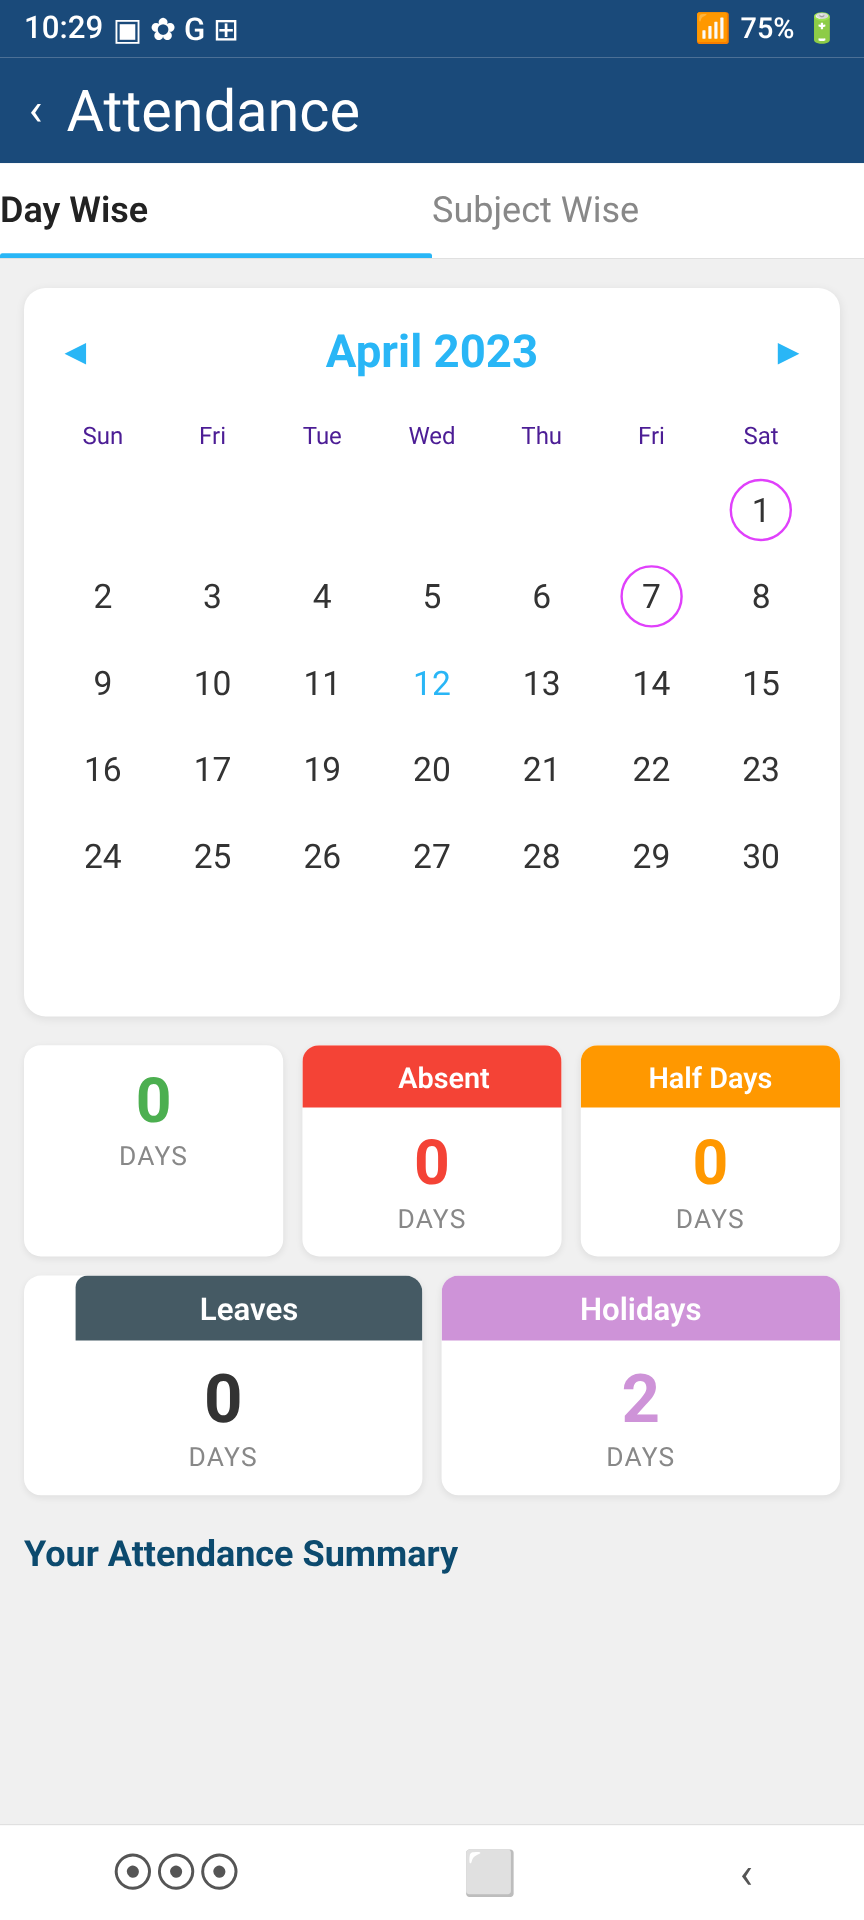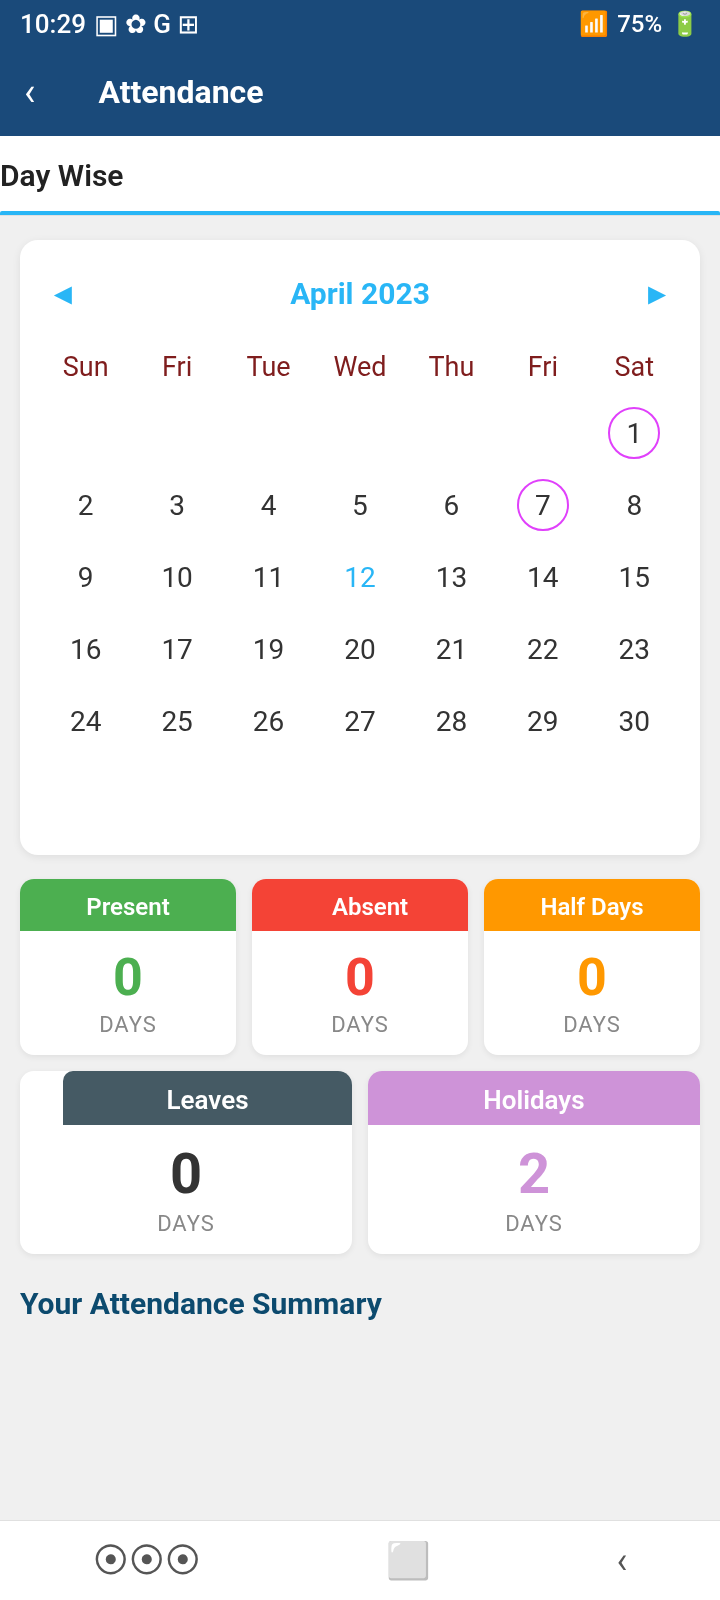--- a/index.html
+++ b/index.html
@@ -36,23 +36,22 @@
       padding: 0 24px;
       gap: 20px;
     }
     .back-arrow {
       color: white;
       font-size: 38px;
       cursor: pointer;
     }
     .app-title {
       color: white;
-      font-size: 32px;
-      font-weight: 700;
-      margin-left: 43px;
+      font-size: 48px;
+      font-weight: 400;
     }
 
     
     .tab-bar {
       background: white;
       display: flex;
       height: 80px;
       border-bottom: 1px solid #e0e0e0;
     }
     .tab {
@@ -103,34 +102,34 @@
       margin-bottom: 24px;
     }
     .cal-nav-btn {
       color: #29b6f6;
       font-size: 30px;
       cursor: pointer;
       padding: 8px;
     }
     .cal-month-title {
       color: #29b6f6;
-      font-size: 30px;
+      font-size: 38px;
       font-weight: 700;
     }
 
     
     .cal-day-headers {
       display: grid;
       grid-template-columns: repeat(7, 1fr);
       margin-bottom: 8px;
     }
     .cal-day-header {
       text-align: center;
-      font-size: 27px;
-      color: #7f1d1d;
+      font-size: 20px;
+      color: #4c1d95;
       padding: 8px 0;
     }
 
     
     .cal-grid {
       display: grid;
       grid-template-columns: repeat(7, 1fr);
       row-gap: 4px;
     }
     .cal-cell {
@@ -290,20 +289,23 @@
 </div>
 
 <div class="app-bar">
   <span class="back-arrow">‹</span>
   <span class="app-title">Attendance</span>
 </div>
 
 <div class="tab-bar">
   <div class="tab active">
     <span>Day Wise</span>
+  </div>
+  <div class="tab">
+    <span>Subject Wise</span>
   </div>
 </div>
 
 <div class="main-content">
 
   <div class="calendar-card">
     <div class="calendar-header">
       <span class="cal-nav-btn">◄</span>
       <span class="cal-month-title">April 2023</span>
       <span class="cal-nav-btn">►</span>
@@ -423,21 +425,20 @@
       <div class="cal-cell empty"></div>
       <div class="cal-cell empty"></div>
       <div class="cal-cell empty"></div>
       <div class="cal-cell empty"></div>
       <div class="cal-cell empty"></div>
     </div>
   </div>
 
   <div class="stats-row">
     <div class="stat-card">
-      <div class="stat-label green">Present</div>
       <div class="stat-value green">0</div>
       <div class="stat-days">DAYS</div>
     </div>
     <div class="stat-card">
       <div class="stat-label red">Absent</div>
       <div class="stat-value red">0</div>
       <div class="stat-days">DAYS</div>
     </div>
     <div class="stat-card">
       <div class="stat-label orange">Half Days</div>

